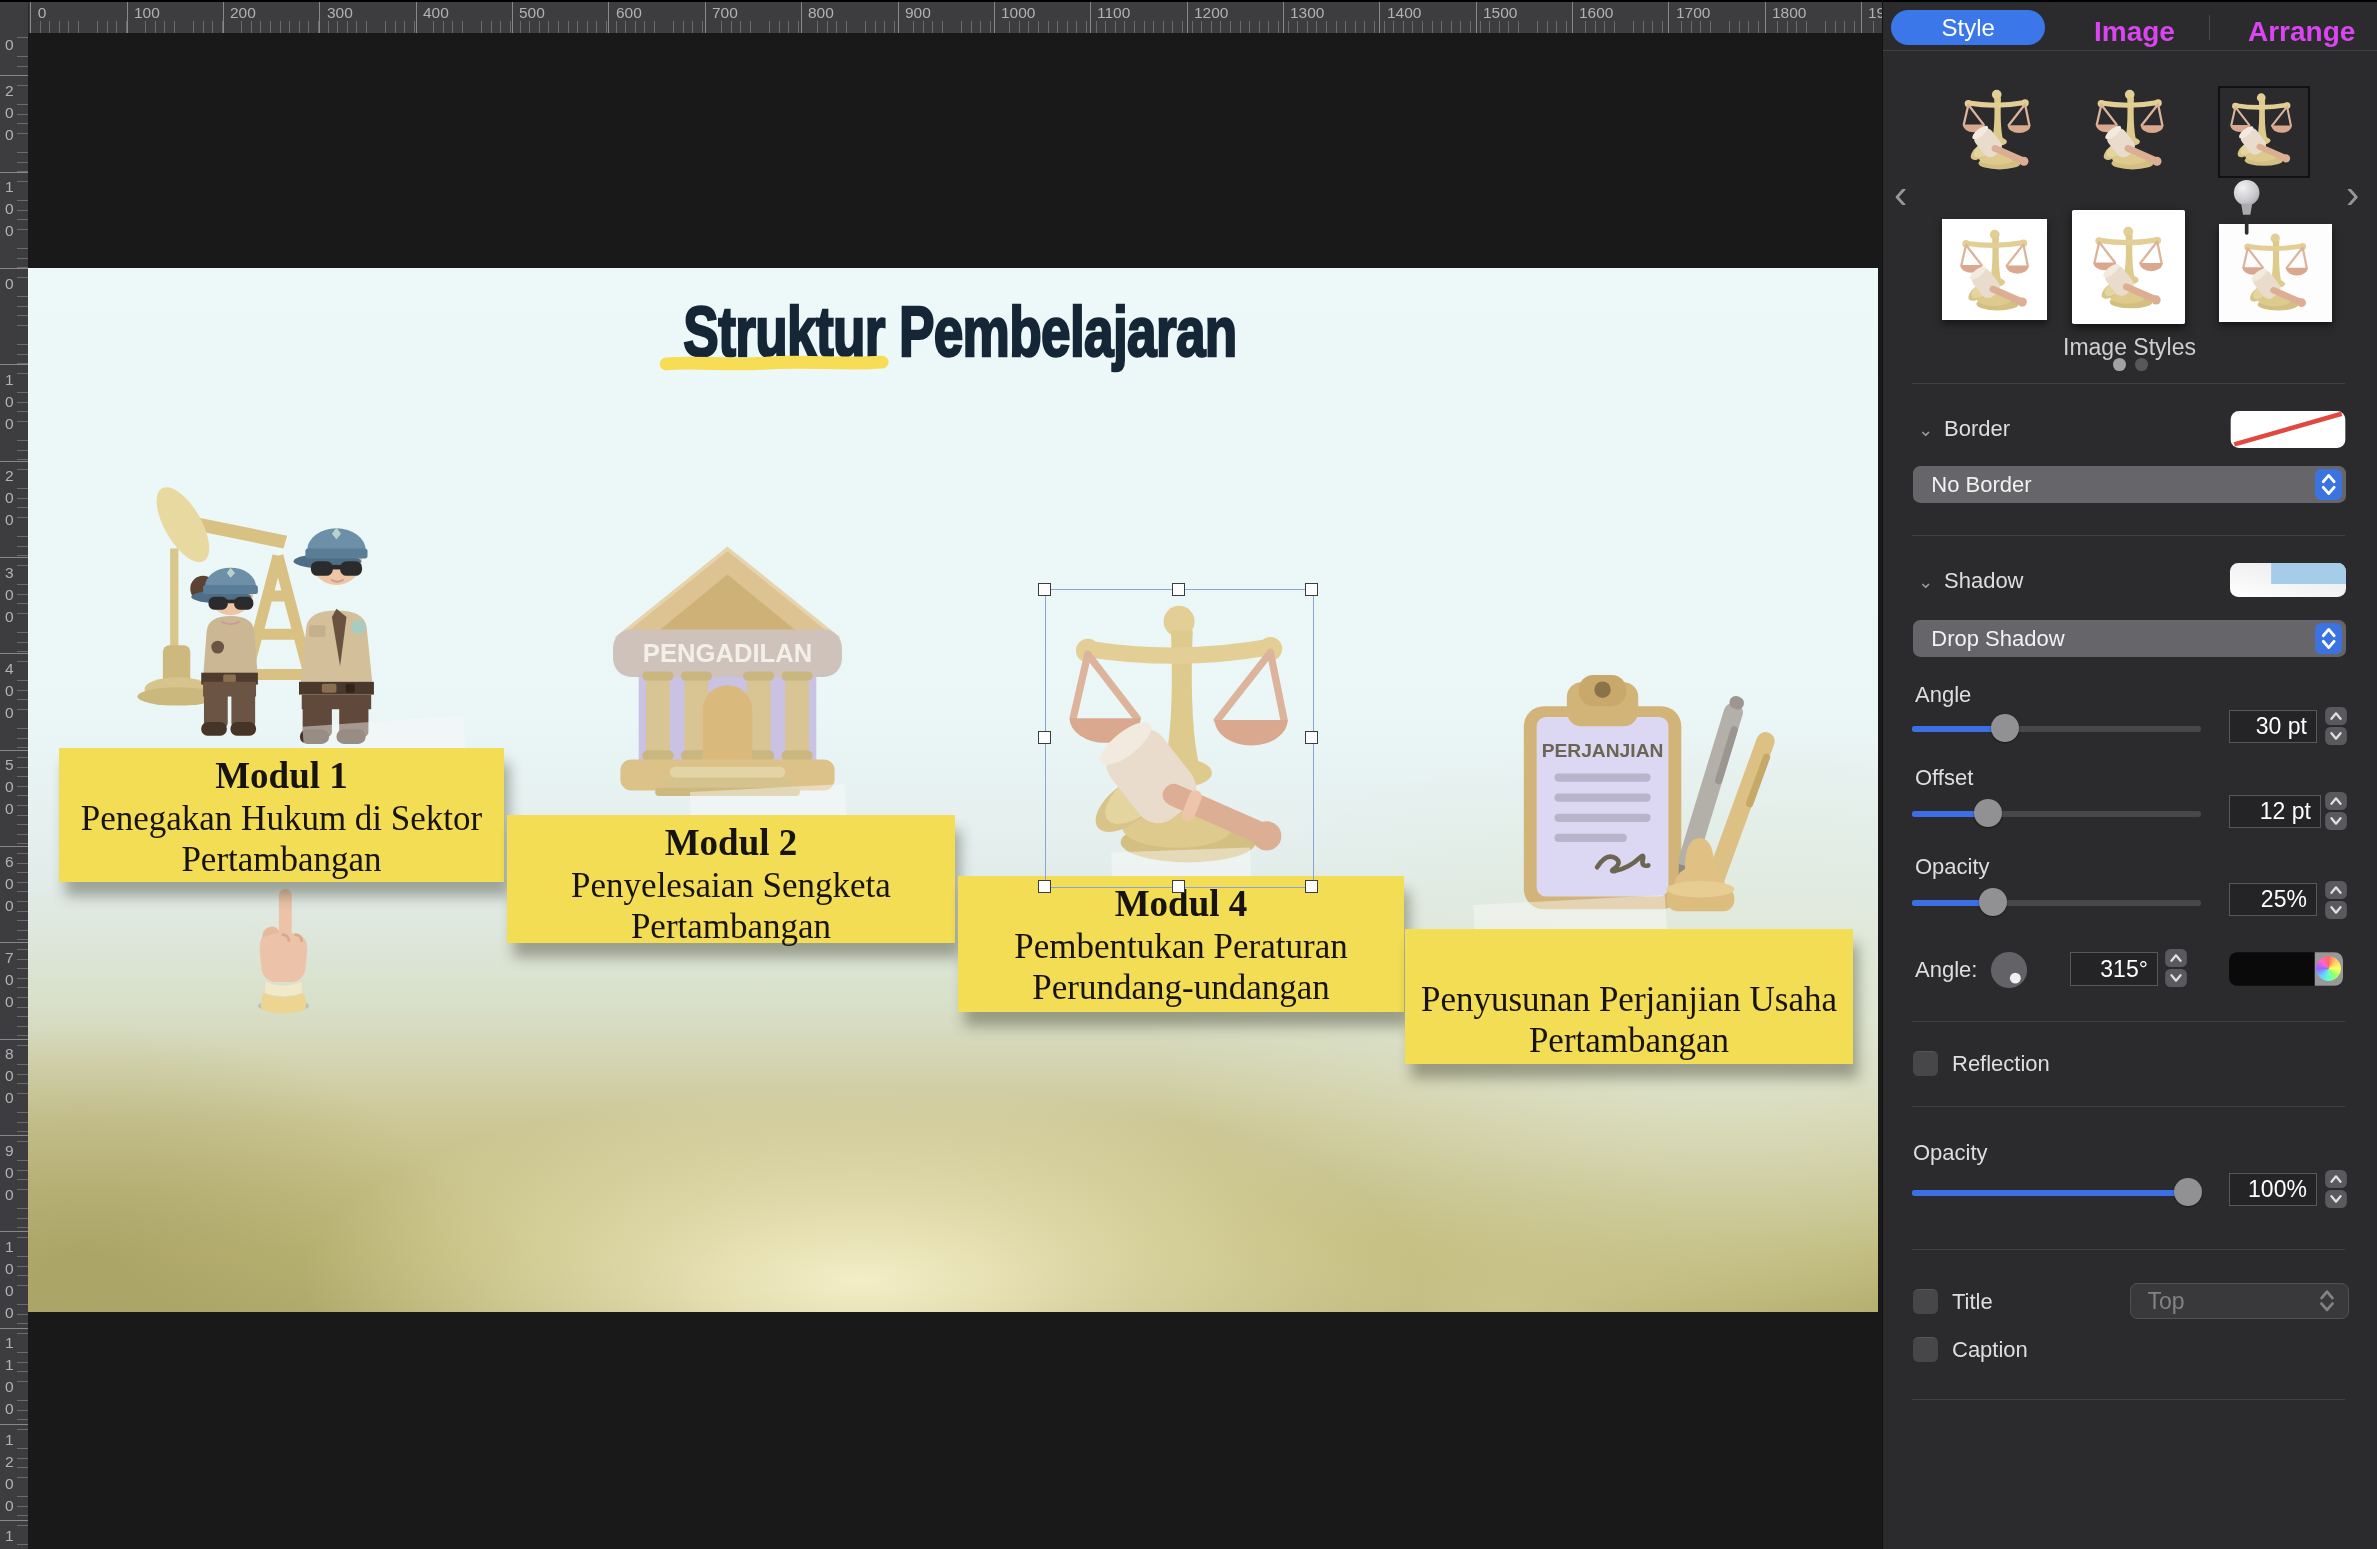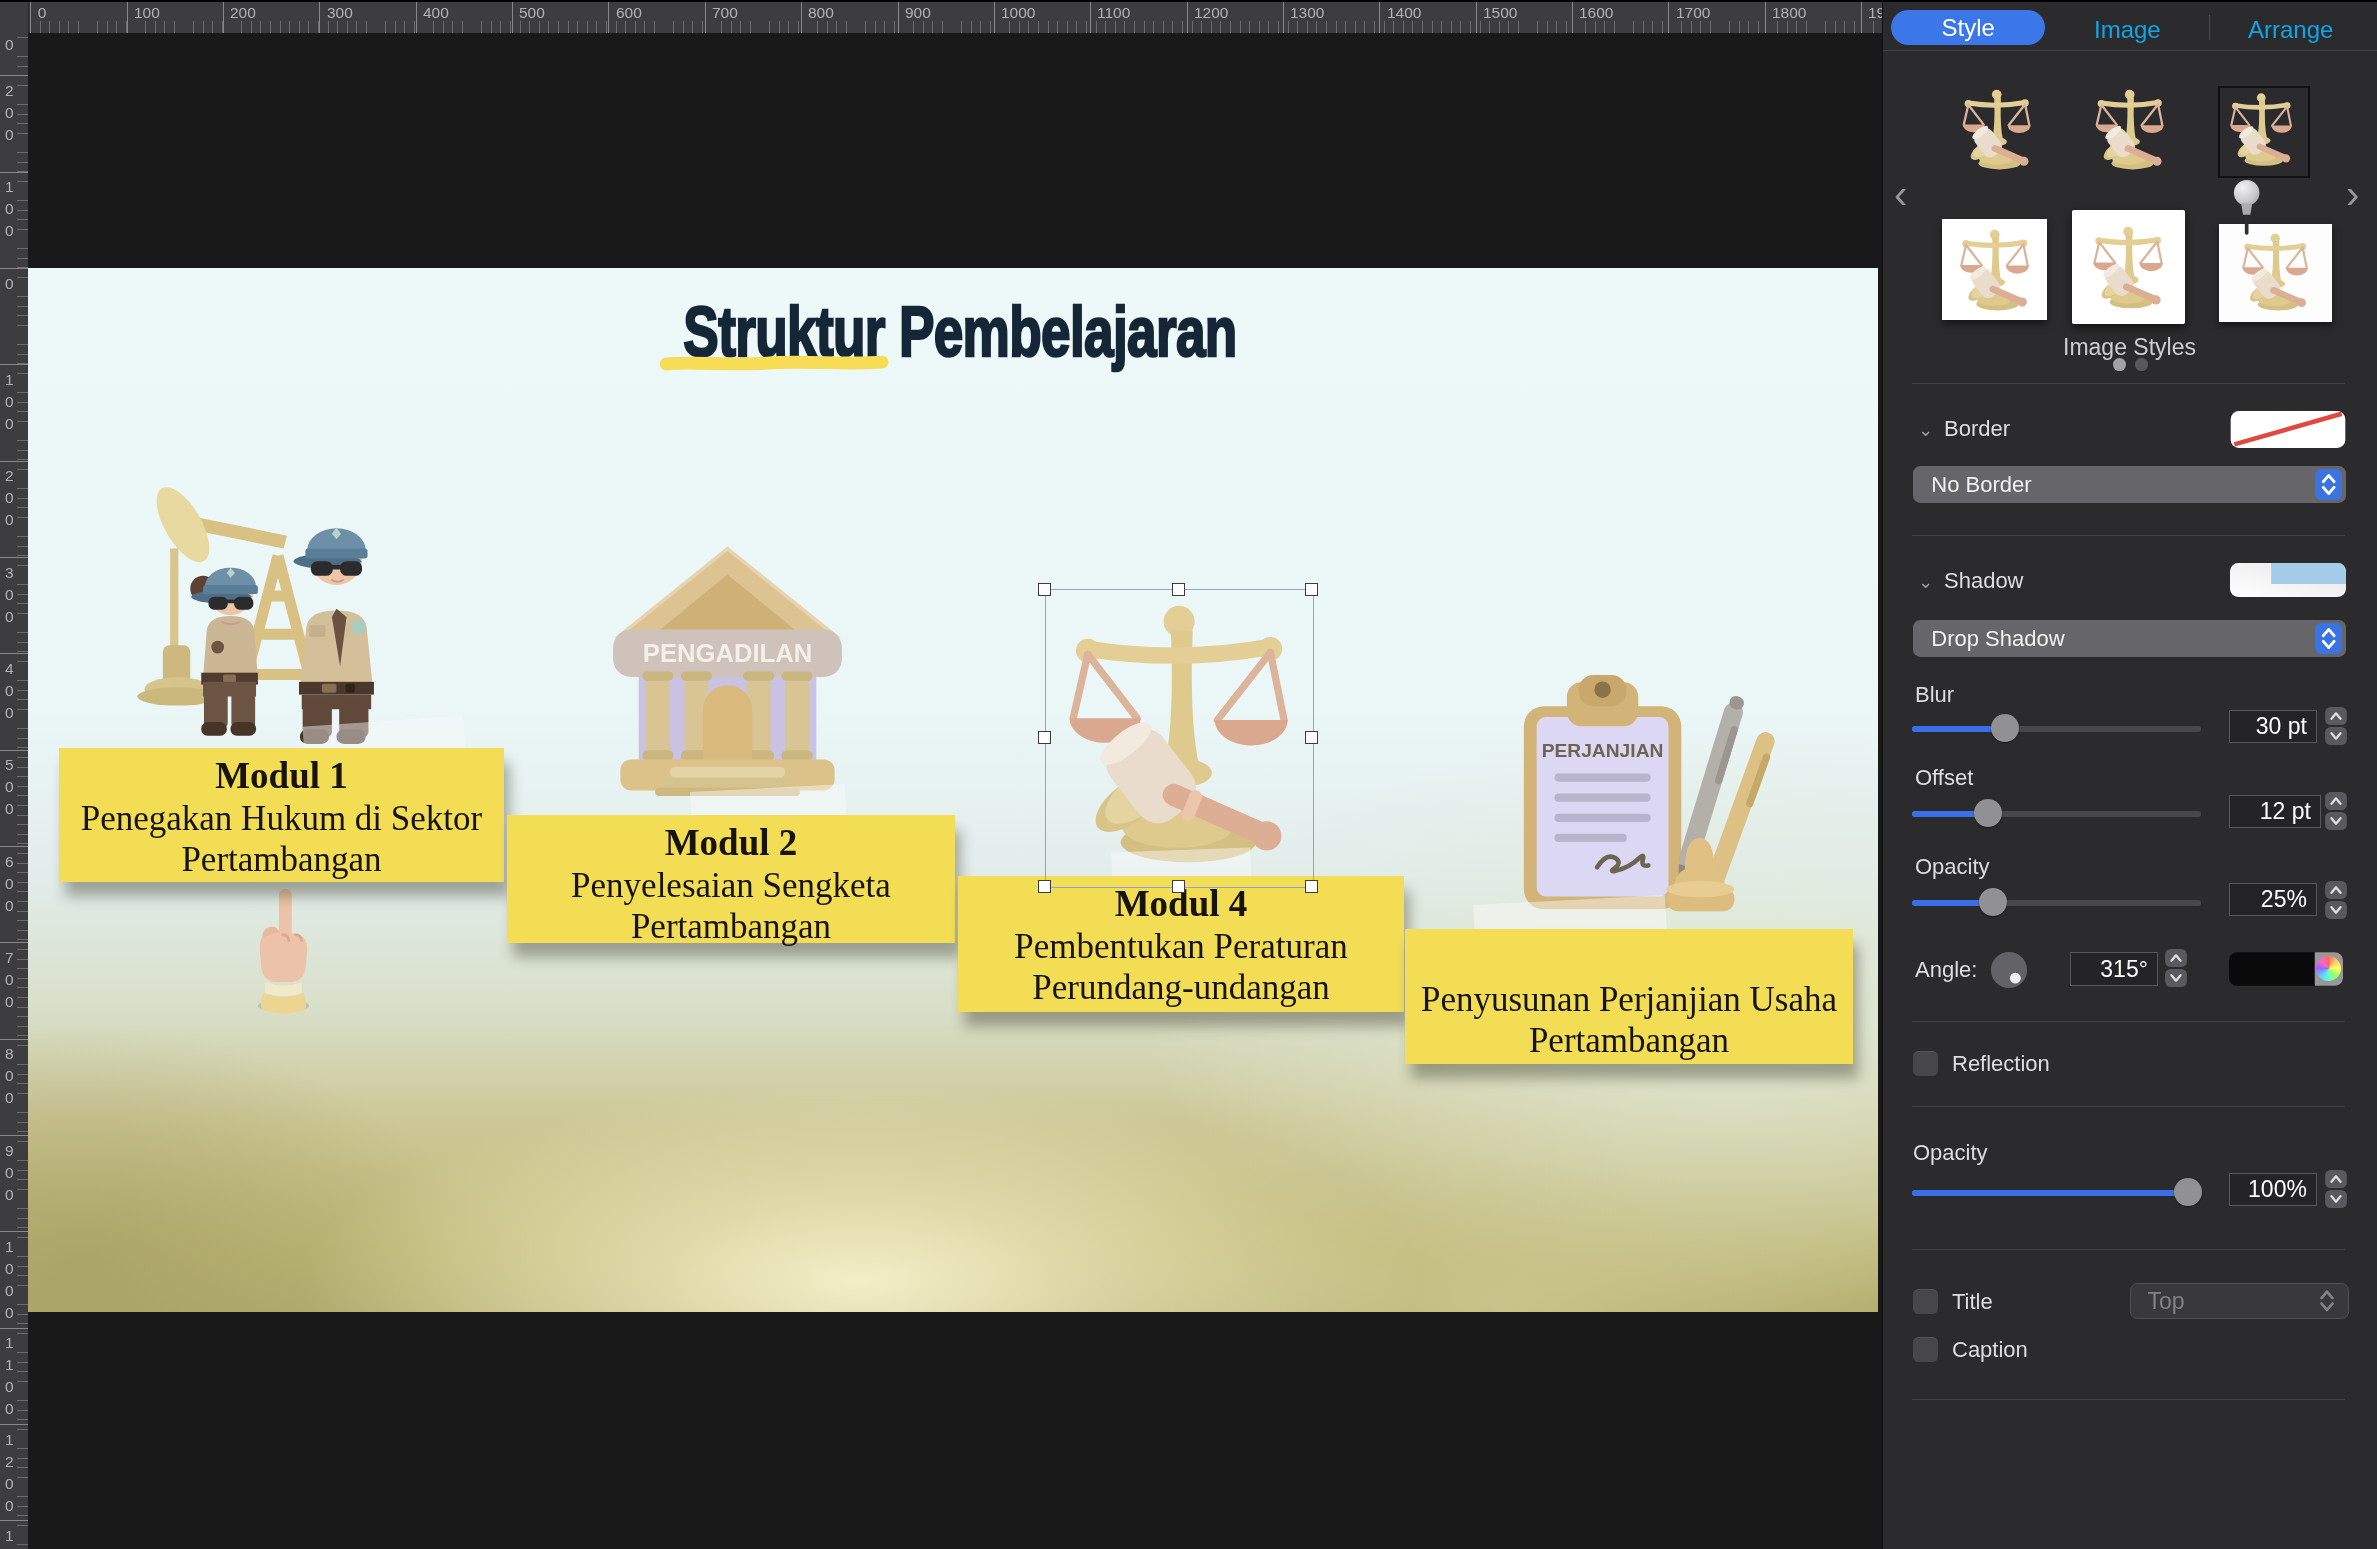--- a/index.html
+++ b/index.html
@@ -29,21 +29,21 @@
  overflow:hidden;}
 .card{position:absolute;background:#f2dd55;box-shadow:5.5px 14.6px 12.8px rgba(60,60,40,.42);}
 .card .t{width:100%;text-align:center;font-family:"Liberation Serif",serif;color:#171310;}
 .mod{font-weight:bold;font-size:37px;white-space:nowrap;}
 .bod{font-size:35px;white-space:nowrap;}
 #title{left:7.3px;top:29px;width:1850px;text-align:center;color:#152636;
   font-size:70px;font-weight:bold;letter-spacing:-0.9px;line-height:1;}
 #panel{left:1882px;top:0;width:496px;height:1549px;background:#2b2b2d;border-left:1.8px solid #121214;box-sizing:border-box;}
 .divider{position:absolute;left:29px;width:433px;height:0.9px;background:#414143;}
 .pill{position:absolute;background:#3b77e9;border-radius:17.4px;color:#fff;text-align:center;}
-.tab{position:absolute;color:#0ea5e9;font-size:24px;}
+.tab{position:absolute;color:#d946ef;font-size:28px;font-weight:bold;}
 .popup{position:absolute;left:30px;width:433px;height:37px;background:#66666a;border-radius:7.3px;
   color:#f2f2f2;font-size:22px;line-height:37px;padding-left:18.3px;box-sizing:border-box;}
 .bluestep{position:absolute;right:3.7px;top:2.7px;width:27.4px;height:31px;background:#3b74e0;
   border-radius:6.4px;color:#fff;}
 .sec{position:absolute;color:#dededf;font-size:22px;}
 .chev{position:absolute;color:#9a9a9c;font-size:18.3px;}
 .track{position:absolute;height:5.5px;border-radius:2.7px;background:#48484b;left:29px;width:289px;}
 .fill{position:absolute;height:5.5px;border-radius:2.7px;background:#3a6fe8;left:29px;}
 .knob{position:absolute;width:28px;height:28px;border-radius:50%;background:#919193;
   box-shadow:0 0.9px 1.8px rgba(0,0,0,.5);}
@@ -529,21 +529,21 @@
         </linearGradient>
       </defs>
 <rect x="0" y="0" width="127" height="37" rx="9" fill="url(#shsw)"></rect>
 <path d="M45 0 h73 a9 9 0 0 1 9 9 v14 h-82 Z" fill="#a5cde9"></path>
 </svg>
 <div class="popup" style="top:620px;">Drop Shadow<div class="bluestep">
         <svg width="27.4" height="31" viewBox="0 0 30 34">
           <path d="M9 14 l6 -7 l6 7 M9 20 l6 7 l6 -7" stroke="#fff" stroke-width="3" fill="none" stroke-linecap="round" stroke-linejoin="round"></path>
         </svg>
       </div></div>
-<div class="sec" style="left:32px;top:682px;">Blur</div>
+<div class="sec" style="left:32px;top:682px;">Angle</div>
     <div class="track" style="top:726px;"></div>
     <div class="fill" style="top:726px;width:92px;"></div>
     <div class="knob" style="left:108px;top:714px;"></div>
     <div class="field" style="left:346px;top:710px;width:88px;height:33px;line-height:31px;">30 pt</div>
     <svg class="abs" style="left:442px;top:707px" width="22" height="38" viewBox="0 0 24 42">
 <rect x="0" y="0" width="24" height="20" rx="6" fill="#5a5a5e"></rect>
 <rect x="0" y="22" width="24" height="20" rx="6" fill="#5a5a5e"></rect>
 <path d="M7 13 l5 -6 l5 6" stroke="#e0e0e0" stroke-width="2.5" fill="none" stroke-linecap="round" stroke-linejoin="round"></path>
 <path d="M7 29 l5 6 l5 -6" stroke="#e0e0e0" stroke-width="2.5" fill="none" stroke-linecap="round" stroke-linejoin="round"></path>
 </svg>

